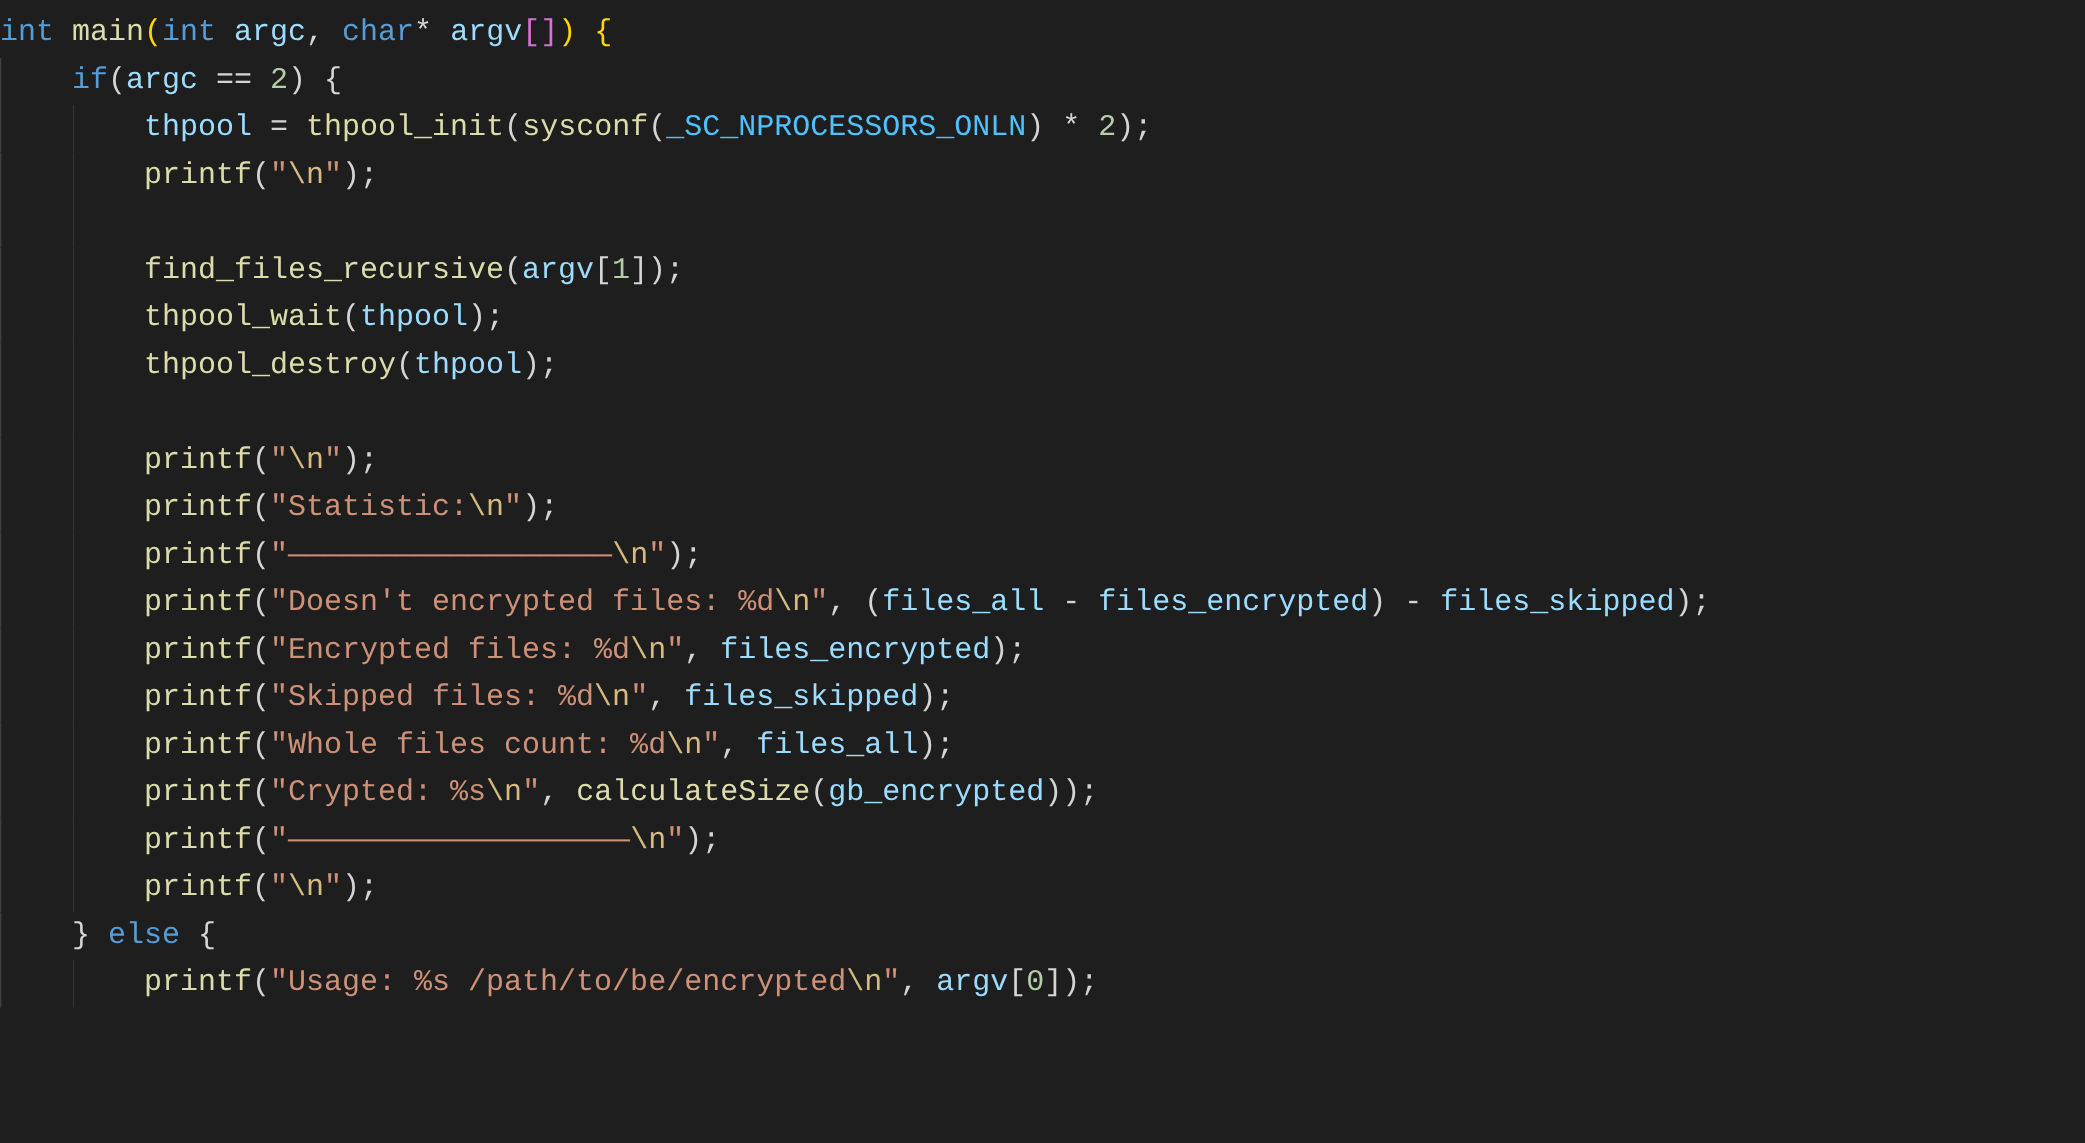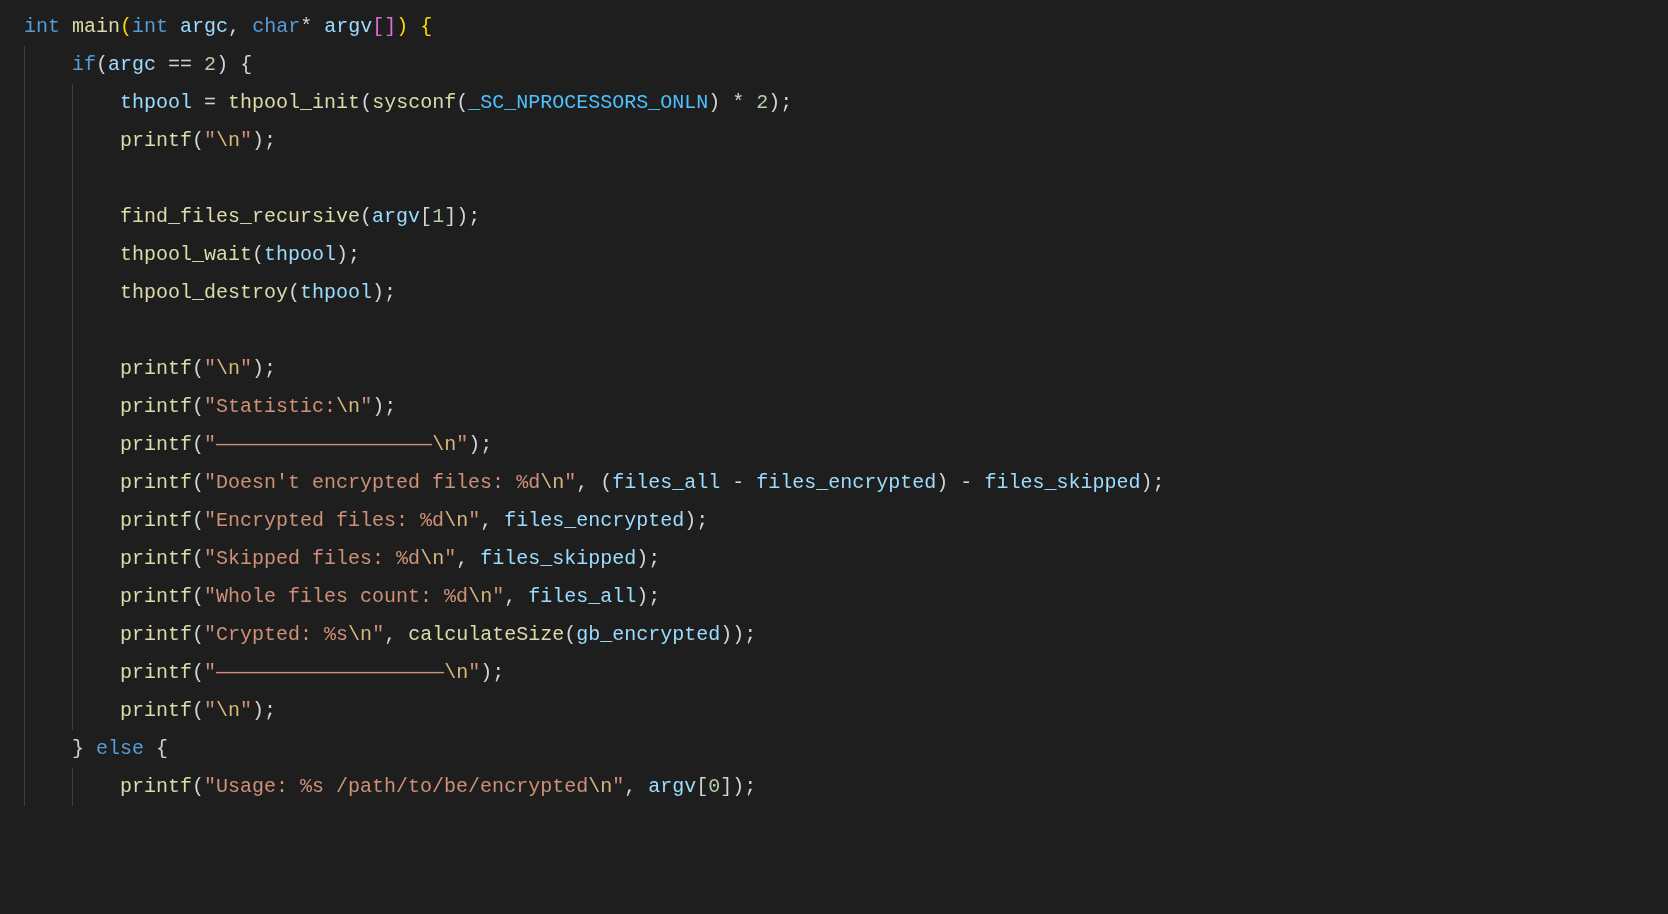--- a/index.html
+++ b/index.html
@@ -5,23 +5,23 @@
   html, body {
     margin: 0;
     padding: 0;
     width: 1668px;
     height: 914px;
     background: #1e1e1e;
     overflow: hidden;
   }
   pre.code {
     margin: 0;
-    padding: 8px 0 0 24px;
+    padding: 8px 0 0 0;
     font-family: "SF Mono", "Menlo", "Consolas", "Liberation Mono", monospace;
-    font-size: 20px;
+    font-size: 24px;
     line-height: 38px;
     color: #d4d4d4;
     white-space: pre;
     tab-size: 4;
   }
   .guide {
     display: inline-block;
     box-shadow: inset 1px 0 0 #404040;
   }
   

